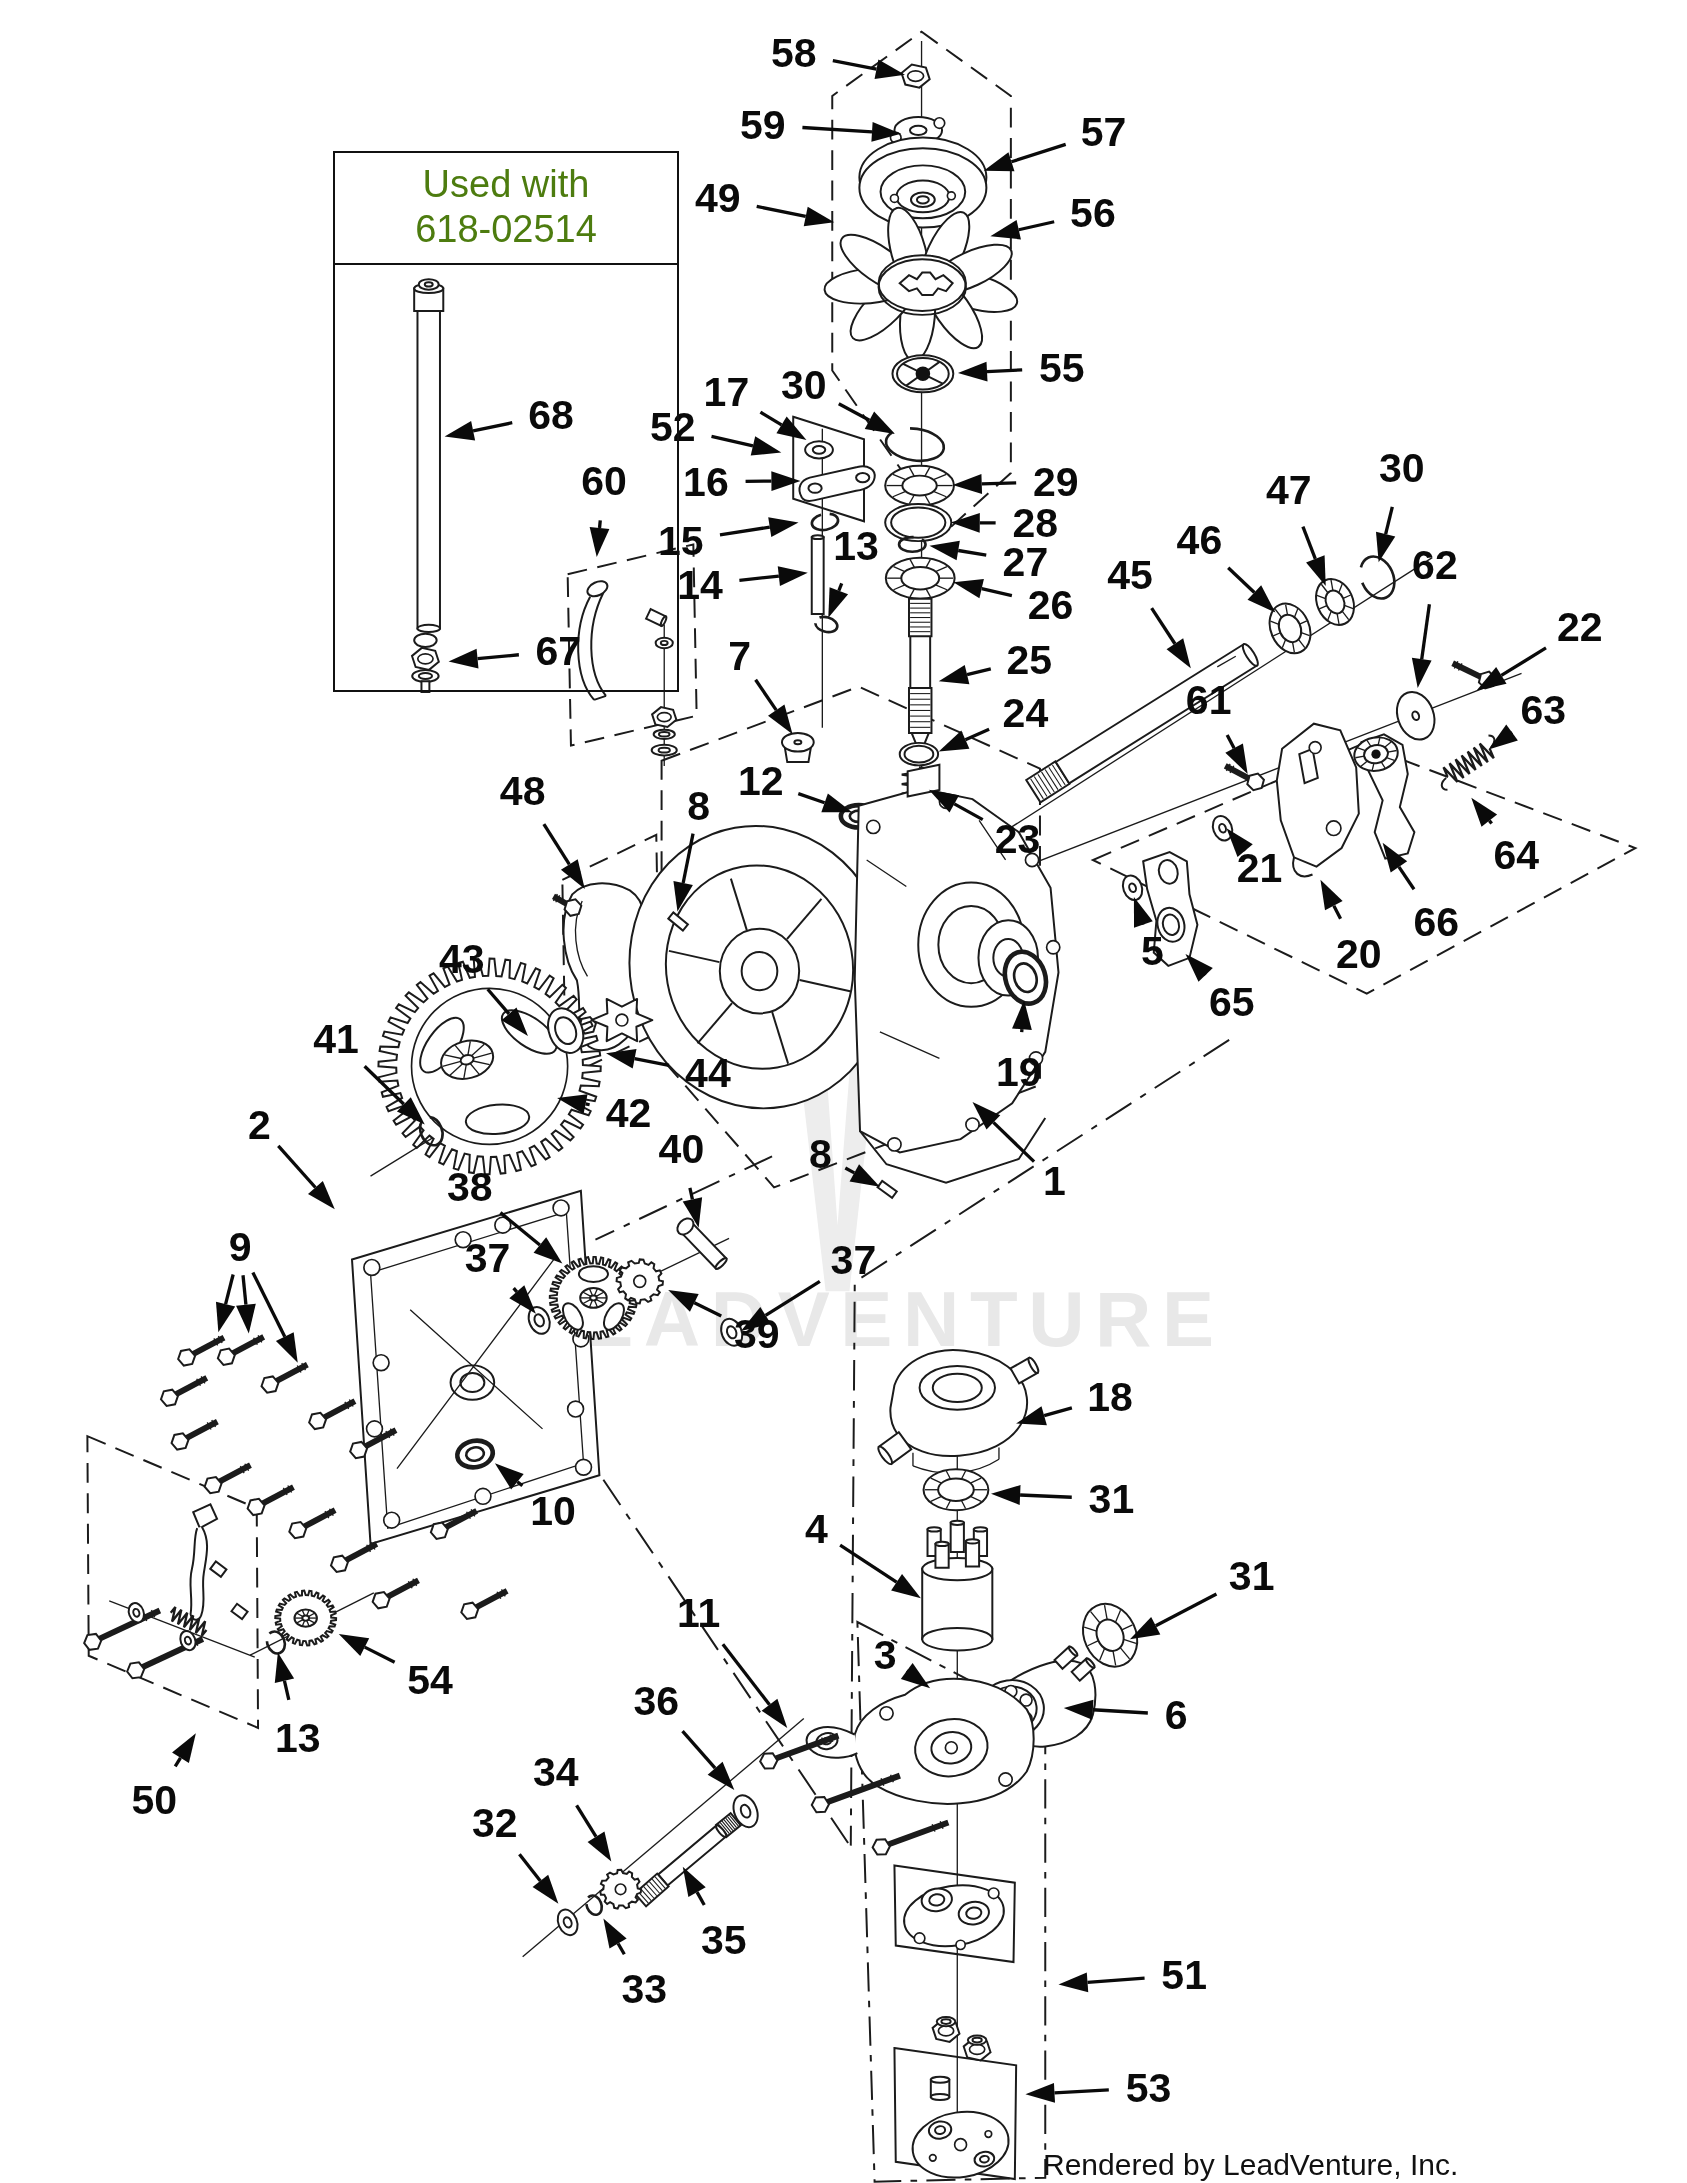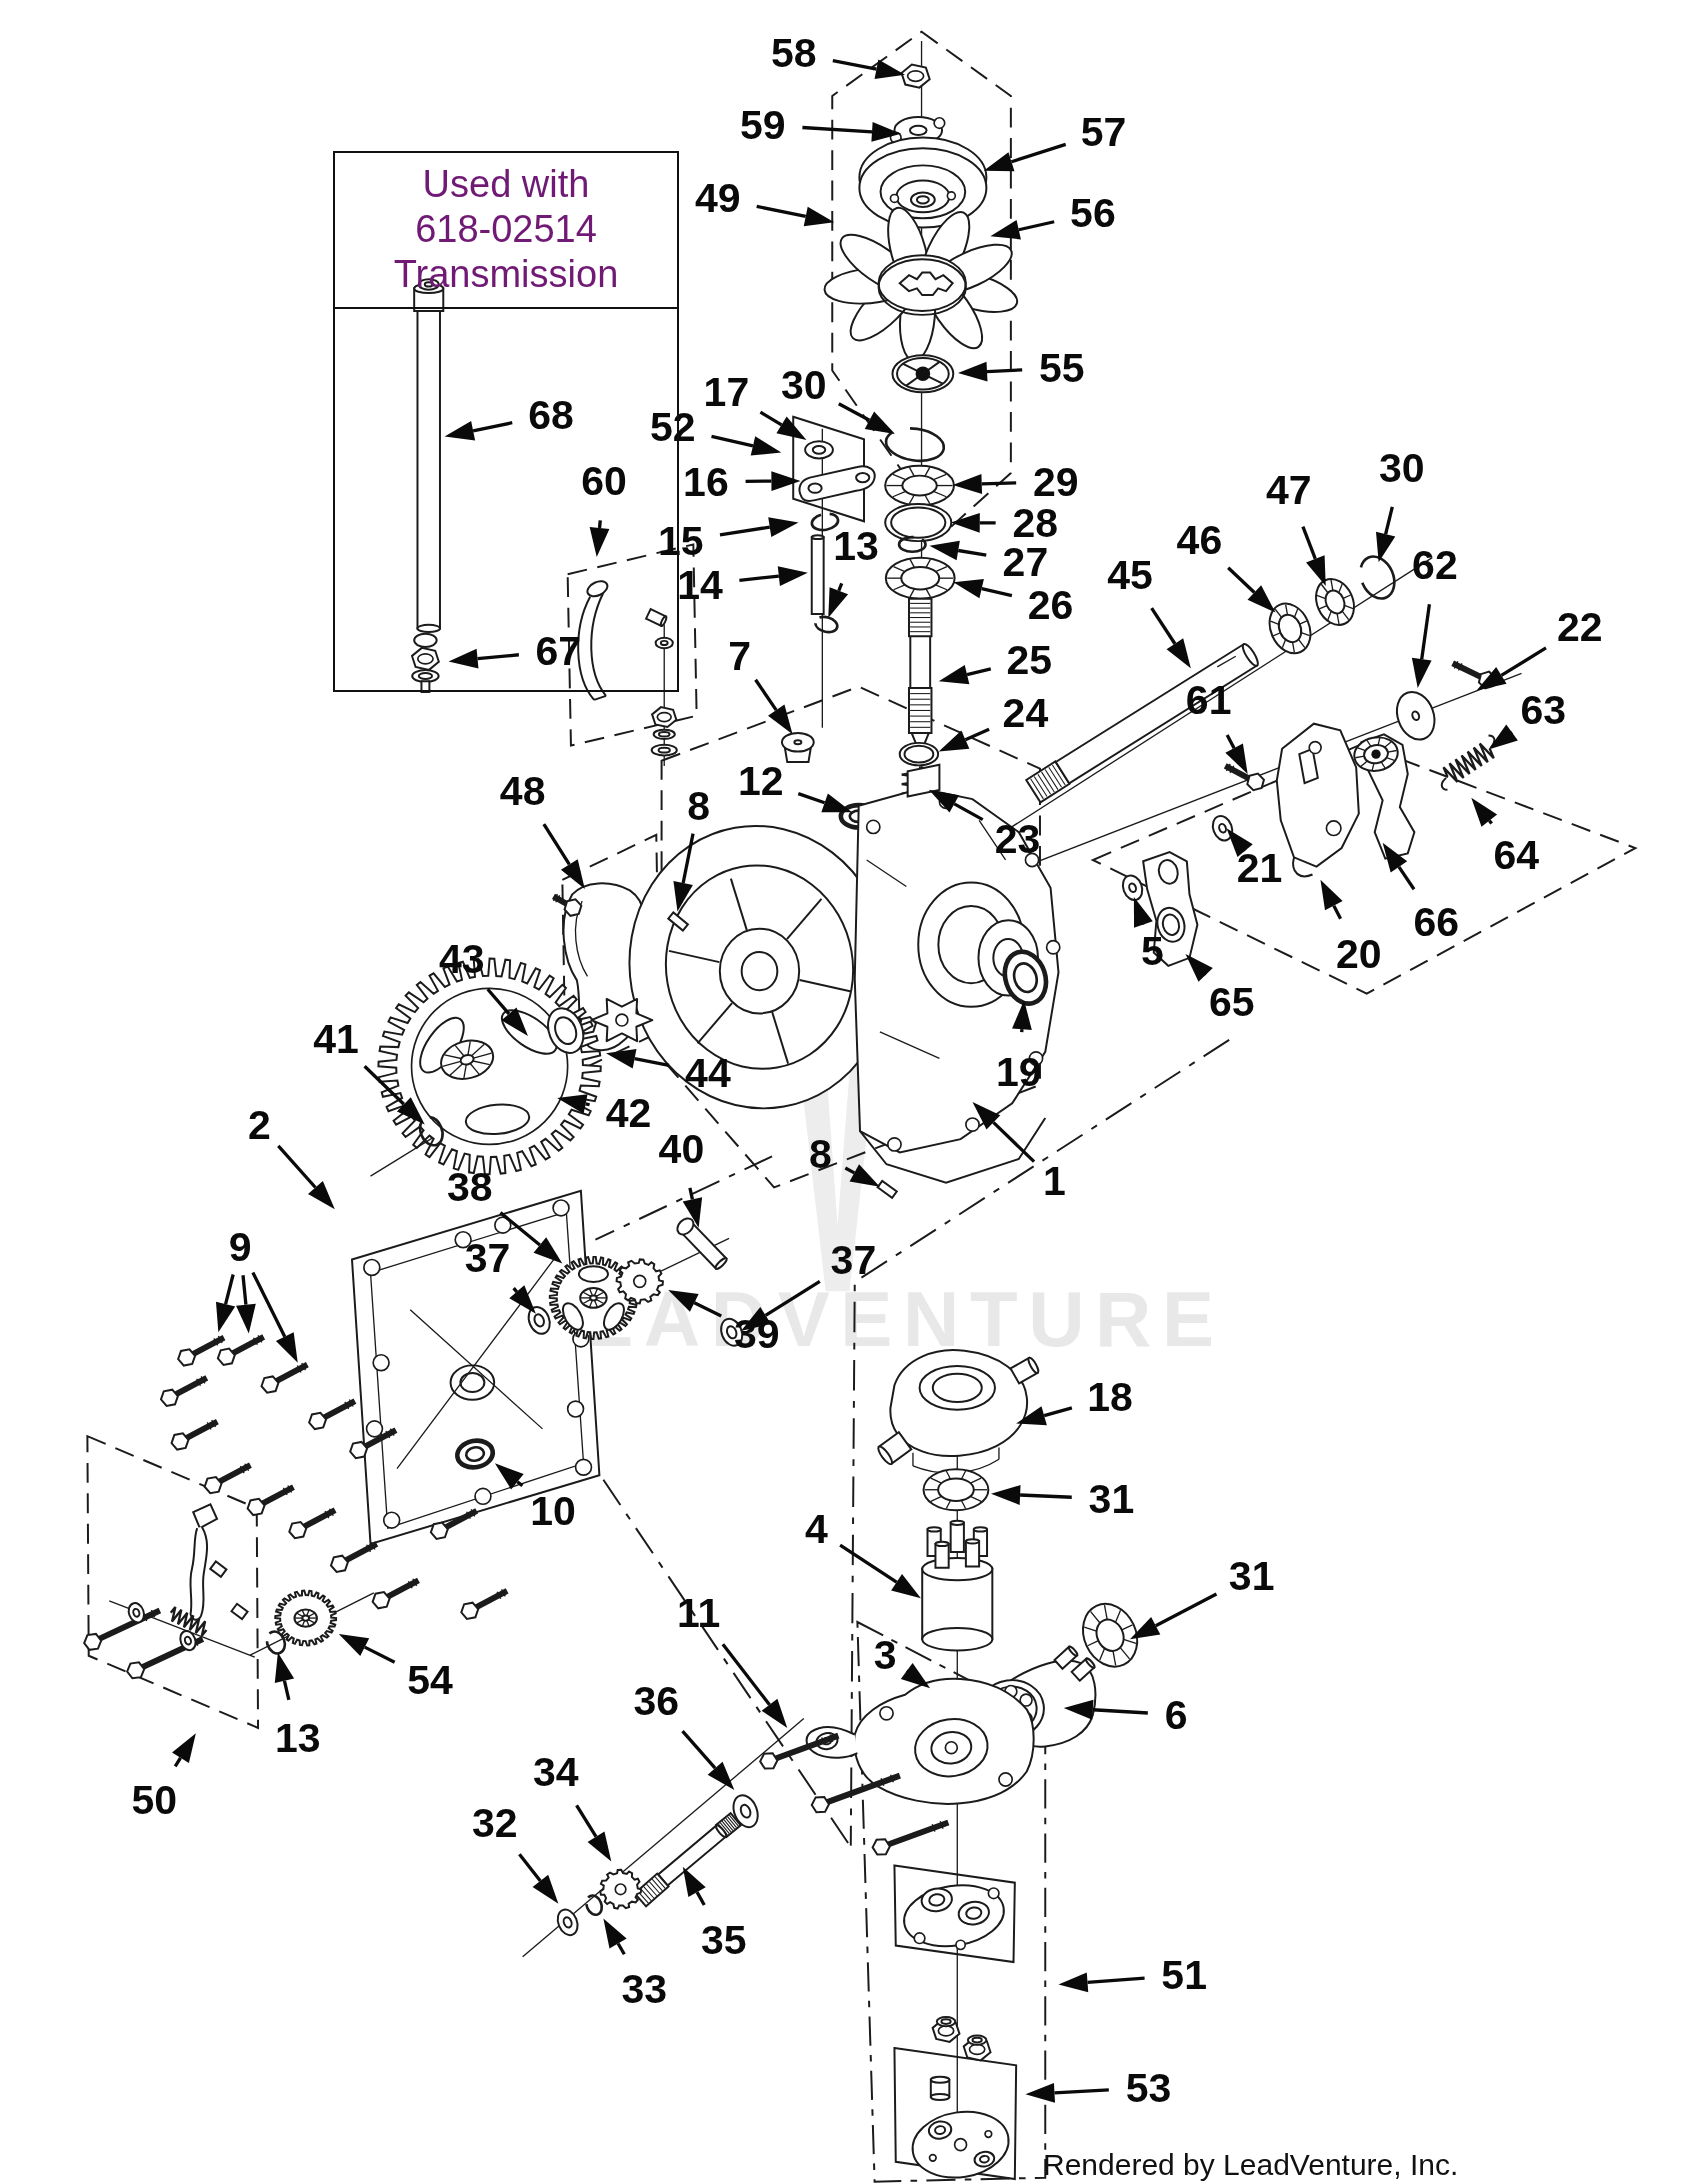--- a/index.html
+++ b/index.html
@@ -5,21 +5,21 @@
   html,body{margin:0;padding:0;background:#888;}
   .page{position:relative;width:1687px;height:2183px;background:#ffffff;
         font-family:"Liberation Sans",sans-serif;overflow:hidden;}
   .watermark{position:absolute;left:523px;top:1274px;width:635px;z-index:0;
              font-size:78px;font-weight:600;letter-spacing:10.6px;color:#e8e8e8;
              text-align:center;white-space:nowrap;}
   #diagram-svg{position:absolute;left:0;top:0;z-index:1;}
   .title-box{position:absolute;left:333px;top:151px;width:346px;height:541px;
              border:2.6px solid #111;z-index:2;box-sizing:border-box;background:transparent;}
   .tb-hdr{border-bottom:2.6px solid #111;padding:9.3px 4px 10.6px 4px;text-align:center;
-          font-size:38px;line-height:1.18;color:#701a75;}
+          font-size:38px;line-height:1.18;color:#4d7c0f;}
   .footer{position:absolute;left:1043px;top:2148px;z-index:2;font-size:30px;color:#111;
           white-space:nowrap;}
 </style>
 </head>
 <body>
 
 <div class="page">
   <div class="watermark">LEADVENTURE</div>
   <svg id="diagram-svg" width="1687" height="2183" viewBox="0 0 2550 3300">
       <g>
@@ -1444,18 +1444,17 @@
           <line x1="1676.0865276906038" y1="3159.2211544252364" x2="1593.936546360224" y2="3163.63782008816" stroke="#0a0a0a" stroke-width="5"></line>
           <polygon points="1550,3166 1593.131257753915,3148.659452010811 1594.741834966533,3178.616188165509" fill="#0a0a0a"></polygon>
           <text x="1736" y="3156" text-anchor="middle" dominant-baseline="central" font-size="62" font-weight="700" fill="#0a0a0a" font-family="&quot;Liberation Sans&quot;,sans-serif">53</text>
         </g>
       </g>
     </svg>
   <div class="title-box">
     <div class="tb-hdr">
       <div>Used with</div>
       <div>618-02514</div>
-      <div>Transmission</div>
     </div>
   </div>
   <div class="footer">Rendered by LeadVenture, Inc.</div>
 </div>
 
 
 </body></html>

